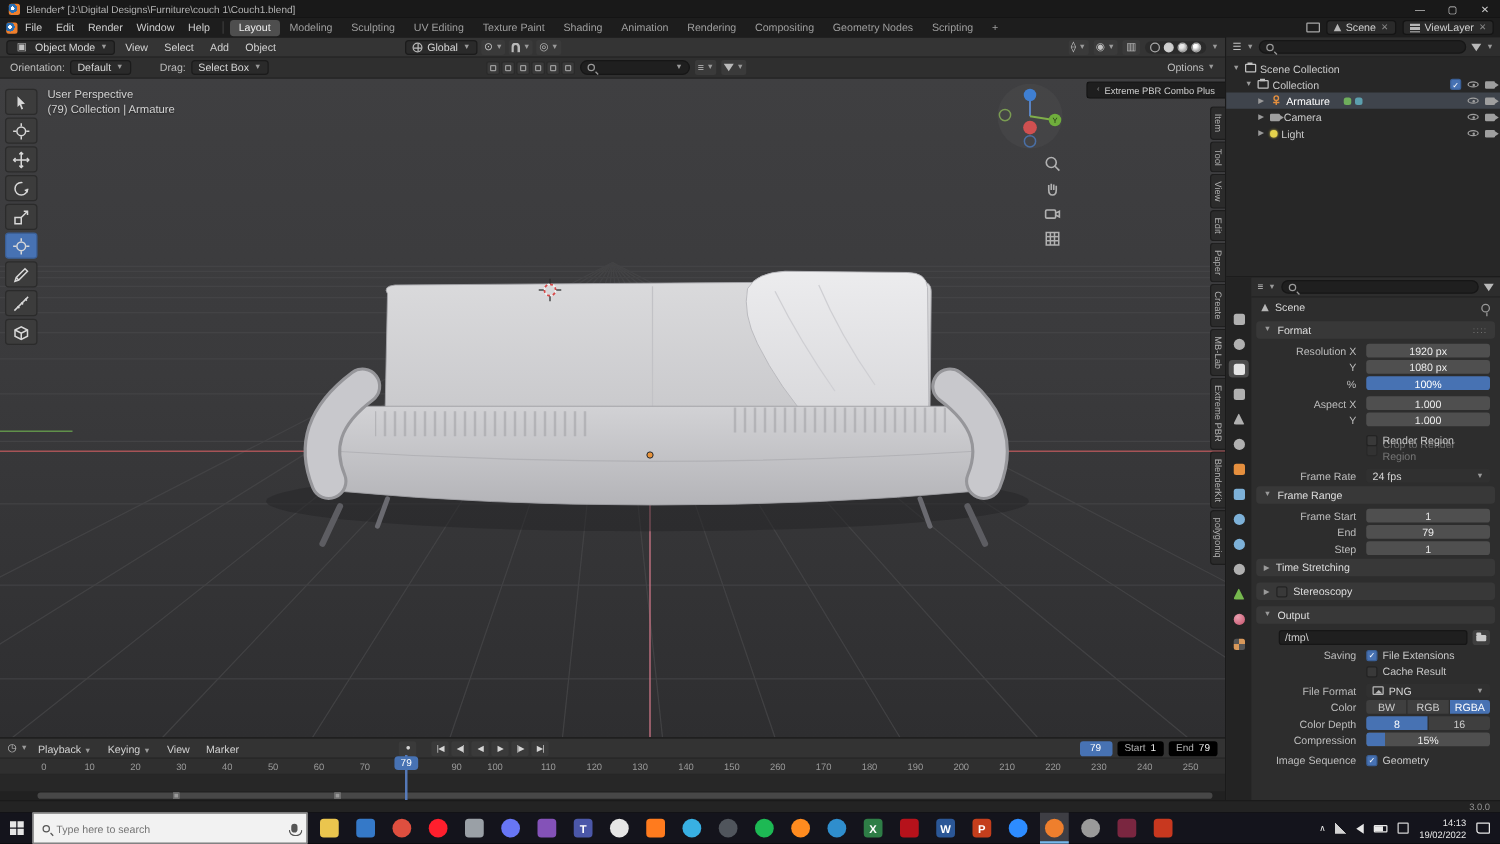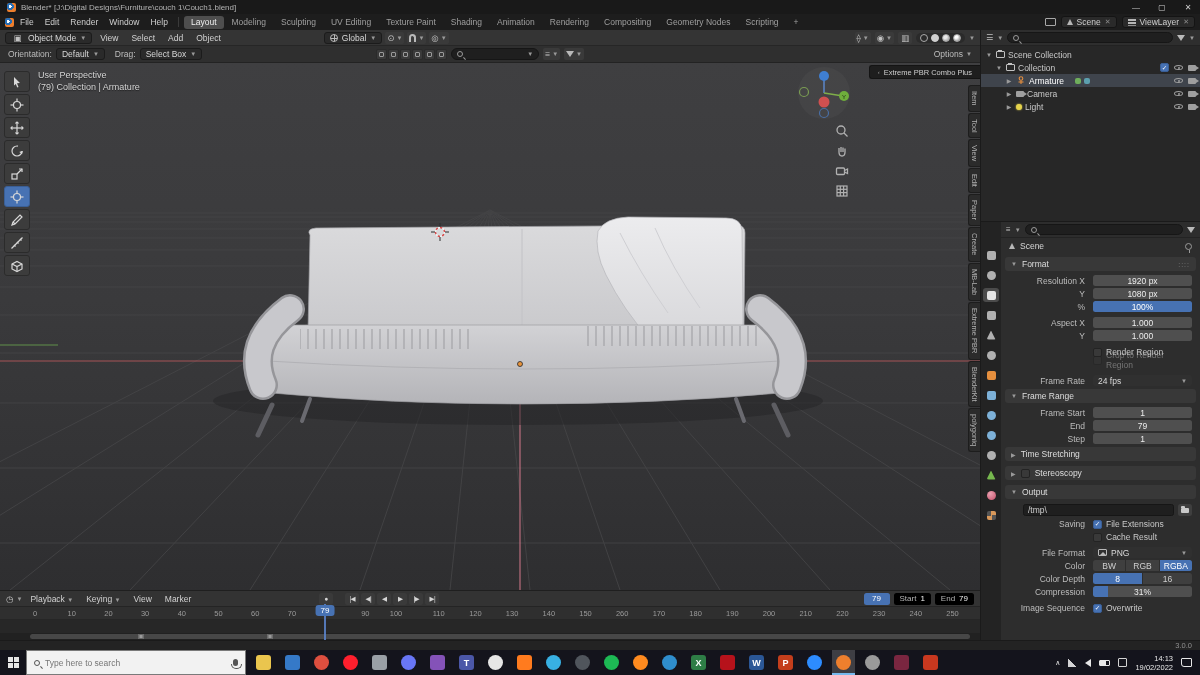--- a/index.html
+++ b/index.html
@@ -272,21 +272,21 @@
         <span class="caret">▼</span>
       </div>
     </div>
 
     <div id="header2">
       <span>Orientation:</span>
       <div class="dd-pill">
         <span>Default</span>
         <span class="caret">▼</span>
       </div>
-      <span style="margin-left:6px">Drag:</span>
+      <span style="margin-left:19px">Drag:</span>
       <div class="dd-pill">
         <span>Select Box</span>
         <span class="caret">▼</span>
       </div>
       <div class="toggle6" style="margin-left:170px">
         <span class="tg"></span>
         <span class="tg"></span>
         <span class="tg"></span>
         <span class="tg"></span>
         <span class="tg"></span>
@@ -904,30 +904,30 @@
             <div class="on">8</div>
             <div>16</div>
           </div>
             </div>
           </div>
         <div class="prow">
             <span class="plab">Compression</span>
           <div class="pval">
               <div class="fld">
                 <div class="fill" style="width: 15%;"></div>
-                <span class="ftxt">31%</span>
+                <span class="ftxt">15%</span>
               </div>
             </div>
           </div>
         <div style="height:3px"></div>
         <div class="prow">
             <span class="plab">Image Sequence</span>
           <div class="pval">
               <span class="cb on">✓</span>
-              <span>Overwrite</span>
+              <span>Geometry</span>
             </div>
           </div>
       </div>
     </div>
   </div>
 </div>
 
 <div id="statusbar">
   <span>3.0.0</span>
 </div>

